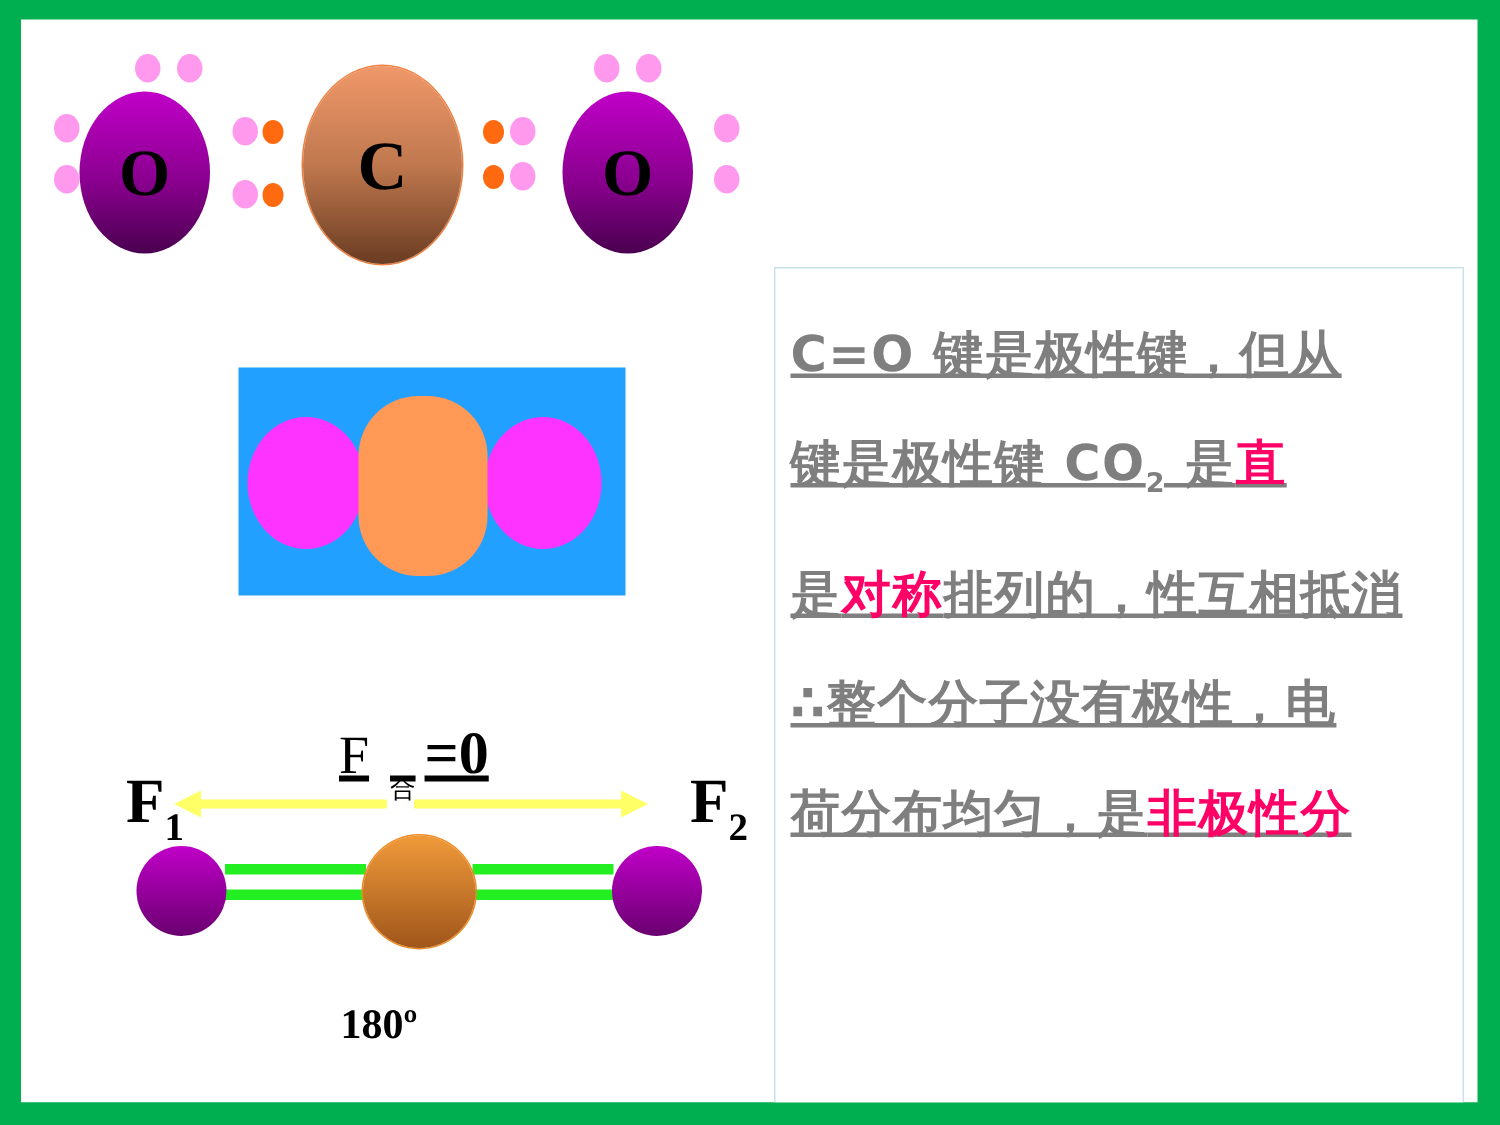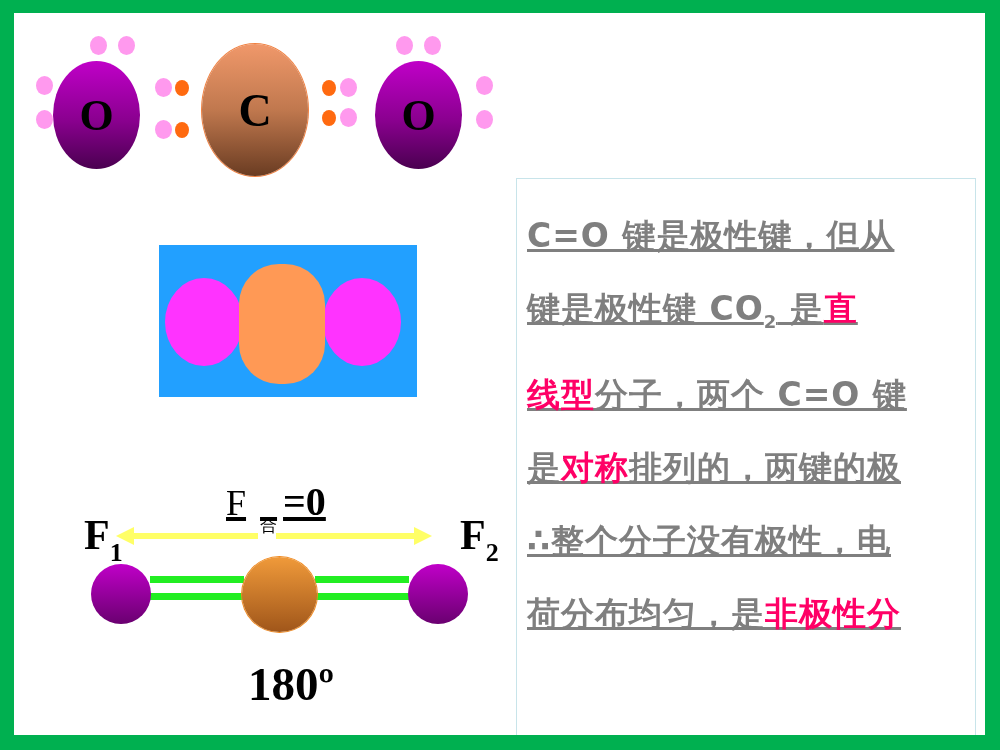--- a/index.html
+++ b/index.html
@@ -95,28 +95,27 @@
   <div class="abs serif-b" style="left:460px;top:42px;font-size:42px;line-height:46px;">
     <span>F</span><span style="font-size:26px;vertical-align:-12px;">2</span>
   </div>
   <div class="bond" style="left:150px;top:106px;width:94px;"></div>
   <div class="bond" style="left:150px;top:123px;width:94px;"></div>
   <div class="bond" style="left:315px;top:106px;width:94px;"></div>
   <div class="bond" style="left:315px;top:123px;width:94px;"></div>
   <div class="ball-o" style="left:91px;top:94px;"></div>
   <div class="ball-c" style="left:242px;top:87px;"></div>
   <div class="ball-o" style="left:408px;top:94px;"></div>
-  <div class="abs serif-b" style="left:248px;top:192px;font-size:47px;line-height:44px;">180º</div>
+  <div class="abs serif-b" style="left:227px;top:192px;font-size:28px;line-height:44px;">180º</div>
 </div>
 
 <div class="textbox">
   <div class="para">
     <div><span>C=O 键是极性键，但从</span></div>
     <div><span>键是极性键 CO</span><span class="sub">2</span><span> 是</span><span class="hl">直</span></div>
-    <div><span class="hl">线型</span><span>分子，两个 C=O 键</span></div>
-    <div><span>是</span><span class="hl">对称</span><span>排列的，两键的极</span></div>
+    <div><span>是</span><span class="hl">对称</span><span>排列的，性互相抵消</span></div>
     <div><span>∴整个分子没有极性，电</span></div>
     <div><span>荷分布均匀，是</span><span class="hl">非极性分</span></div>
     <div></div>
   </div>
 </div>
 
 <div class="bottom-bar"></div>
 
 </body></html>

